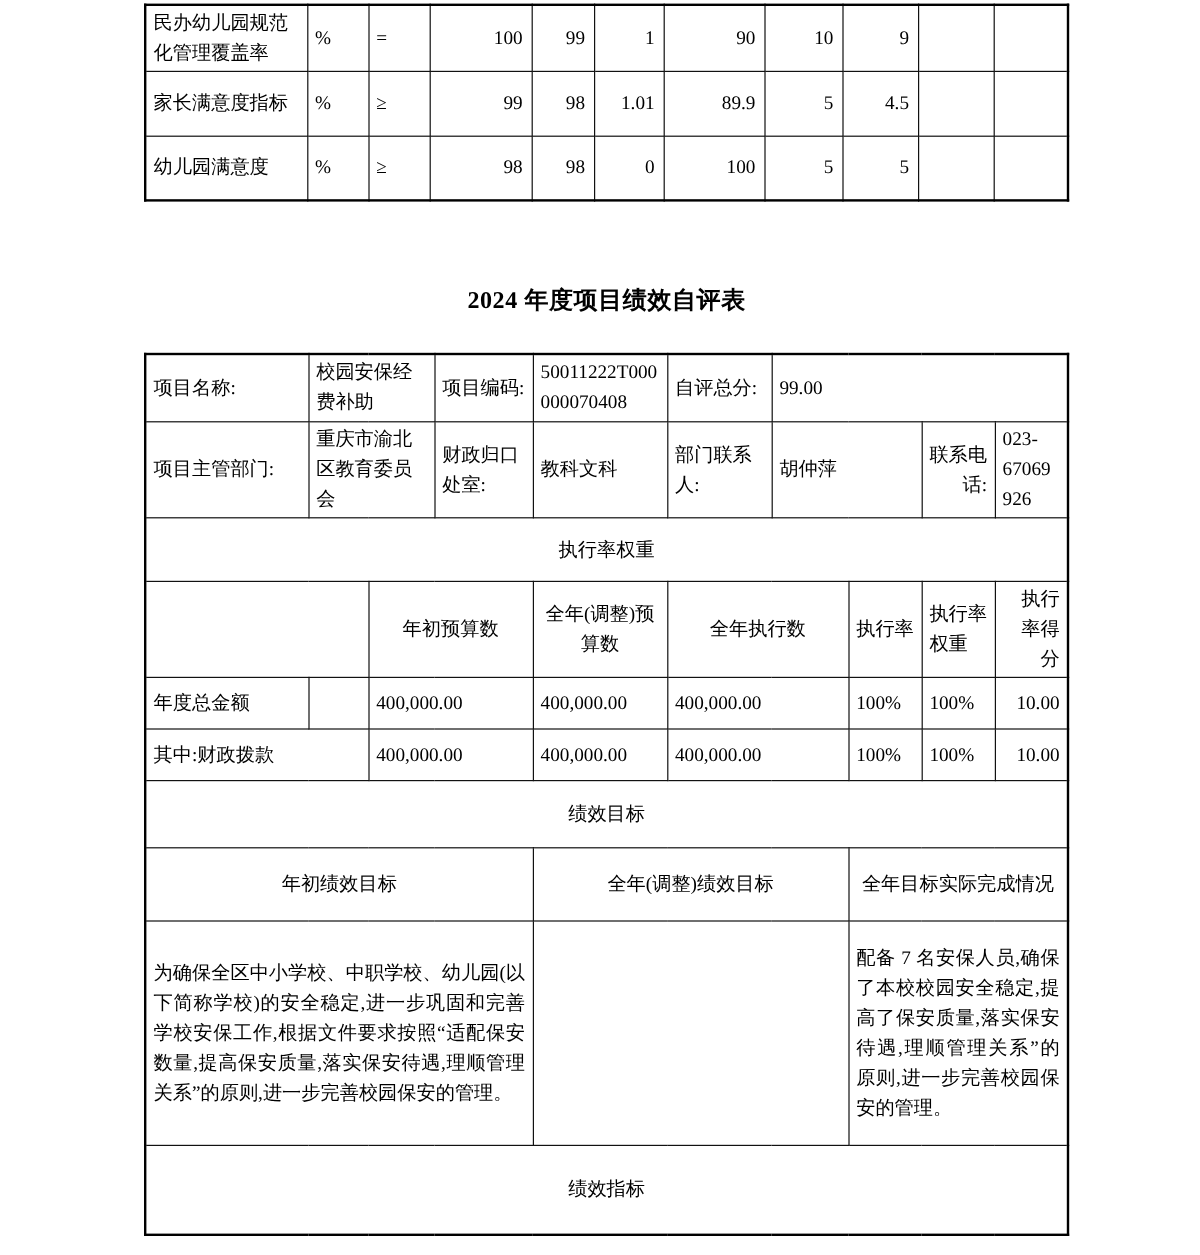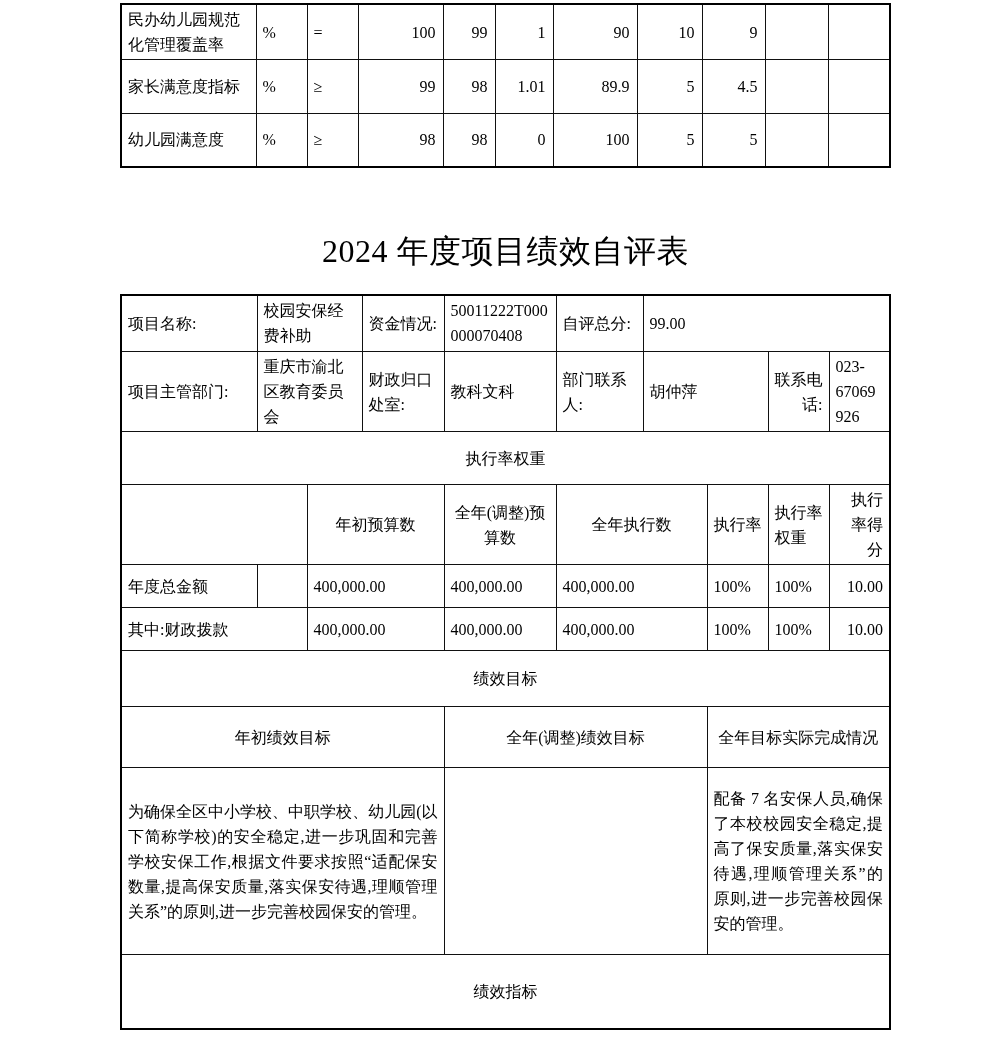--- a/index.html
+++ b/index.html
@@ -52,22 +52,22 @@
     vertical-align: top;
     text-align: justify;
     line-height: 27px;
     padding: 4px 7px 4px 8px;
   }
 
   .doc-title {
     width: 771px;
     margin: 64px 0 24px 120px;
     text-align: center;
-    font-size: 32px;
-    font-weight: 400;
+    font-size: 20px;
+    font-weight: 700;
     line-height: 38px;
     letter-spacing: 0.5px;
   }
 </style>
 </head>
 <body>
 
 <div class="page">
 
   <table class="doc-table t1">
@@ -140,21 +140,21 @@
       <col style="width:64px">
         <col style="width:61px">
         <col style="width:61px">
       <col style="width:61px">
     </colgroup>
     <tbody>
 
       <tr style="height:57px">
         <td class="al">项目名称:</td>
         <td class="al" colspan="2">校园安保经费补助</td>
-        <td class="al">资金情况:</td>
+        <td class="al">项目编码:</td>
         <td class="al code-val">50011222T000000070408</td>
         <td class="al">自评总分:</td>
         <td class="al" colspan="4">99.00</td>
       </tr>
 
       <tr style="height:80px">
         <td class="al">项目主管部门:</td>
         <td class="al" colspan="2">重庆市渝北区教育委员会</td>
         <td class="al">财政归口处室:</td>
         <td class="al">教科文科</td>

